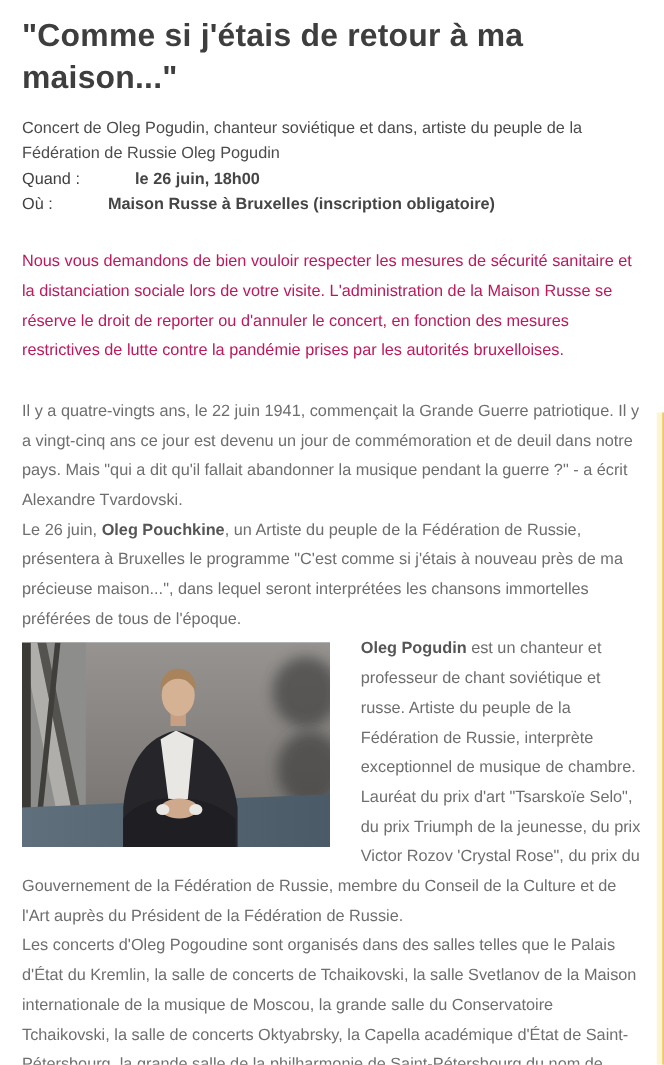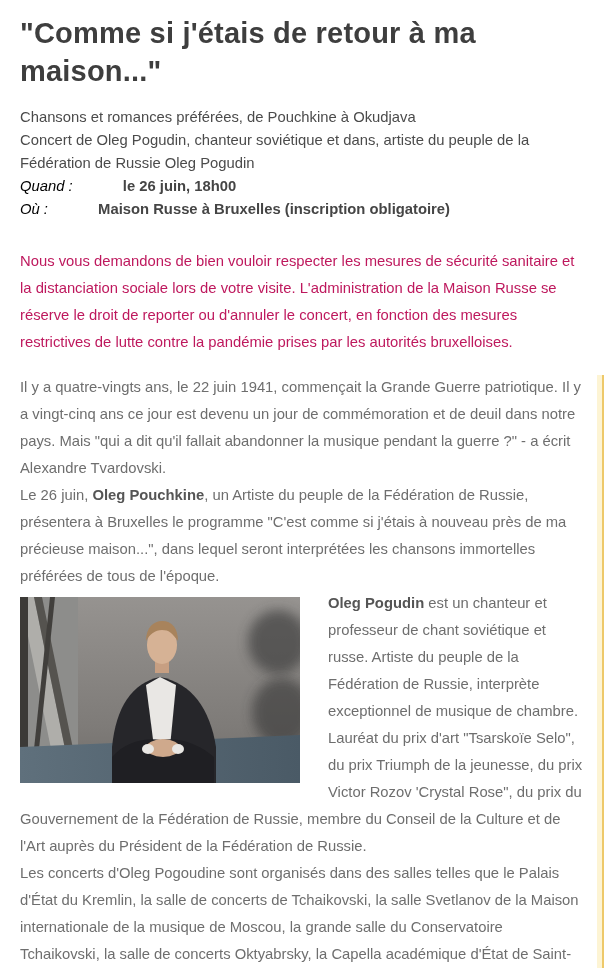--- a/index.html
+++ b/index.html
@@ -22,35 +22,35 @@
     font-weight: 700;
     color: #3e3e3e;
     letter-spacing: 0.2px;
     margin-bottom: 16px;
   }
   .intro {
     font-size: 14.8px;
     line-height: 23px;
     color: #4b4b4b;
   }
-  .intro .label { color: #000000; font-weight: 400; font-style: italic; }
+  .intro .label { color: #404040; font-weight: 400; }
   .intro .value { color: #454545; font-weight: 700; padding-left: 46px; }
   .intro .plain-line { font-weight: 400; }
   .warning {
     margin-top: 27px;
     font-size: 14.8px;
     line-height: 27px;
     color: #be185d;
   }
   .body-p {
     font-size: 14.8px;
     line-height: 27px;
     color: #6e6e6e;
   }
-  .mt { margin-top: 18px; }
+  .mt { margin-top: 28px; }
   .bold-name { font-weight: 700; color: #555555; }
   figure.portrait {
     float: left;
     width: 280px;
     height: 186px;
     margin: 7px 28px 6px 0;
     background: #8a8a8a;
     overflow: hidden;
   }
   figure.portrait svg { display: block; width: 280px; height: 186px; }
@@ -65,21 +65,20 @@
   }
 </style>
 </head>
 <body>
 
 <div class="content">
 
   <h1 class="page-title">"Comme si j'étais de retour à ma maison..."</h1>
 
   <div class="intro">
-    <div class="plain-line">Chansons et romances préférées, de Pouchkine à Okudjava</div>
     <div class="plain-line">Concert de Oleg Pogudin, chanteur soviétique et dans, artiste du peuple de la Fédération de Russie Oleg Pogudin</div>
     <div><span class="label">Quand :</span> <span class="value">le 26 juin, 18h00</span></div>
     <div><span class="label">Où :</span> <span class="value">Maison Russe à Bruxelles (inscription obligatoire)</span></div>
   </div>
 
   <p class="warning">Nous vous demandons de bien vouloir respecter les mesures de sécurité sanitaire et la distanciation sociale lors de votre visite. L'administration de la Maison Russe se réserve le droit de reporter ou d'annuler le concert, en fonction des mesures restrictives de lutte contre la pandémie prises par les autorités bruxelloises.</p>
 
   <p class="body-p mt">Il y a quatre-vingts ans, le 22 juin 1941, commençait la Grande Guerre patriotique. Il y a vingt-cinq ans ce jour est devenu un jour de commémoration et de deuil dans notre pays. Mais "qui a dit qu'il fallait abandonner la musique pendant la guerre ?" - a écrit Alexandre Tvardovski.</p>
 
   <p class="body-p"><span>Le 26 juin, </span><span class="bold-name">Oleg Pouchkine</span><span>, un Artiste du peuple de la Fédération de Russie, présentera à Bruxelles le programme "C'est comme si j'étais à nouveau près de ma précieuse maison...", dans lequel seront interprétées les chansons immortelles préférées de tous de l'époque.</span></p>

